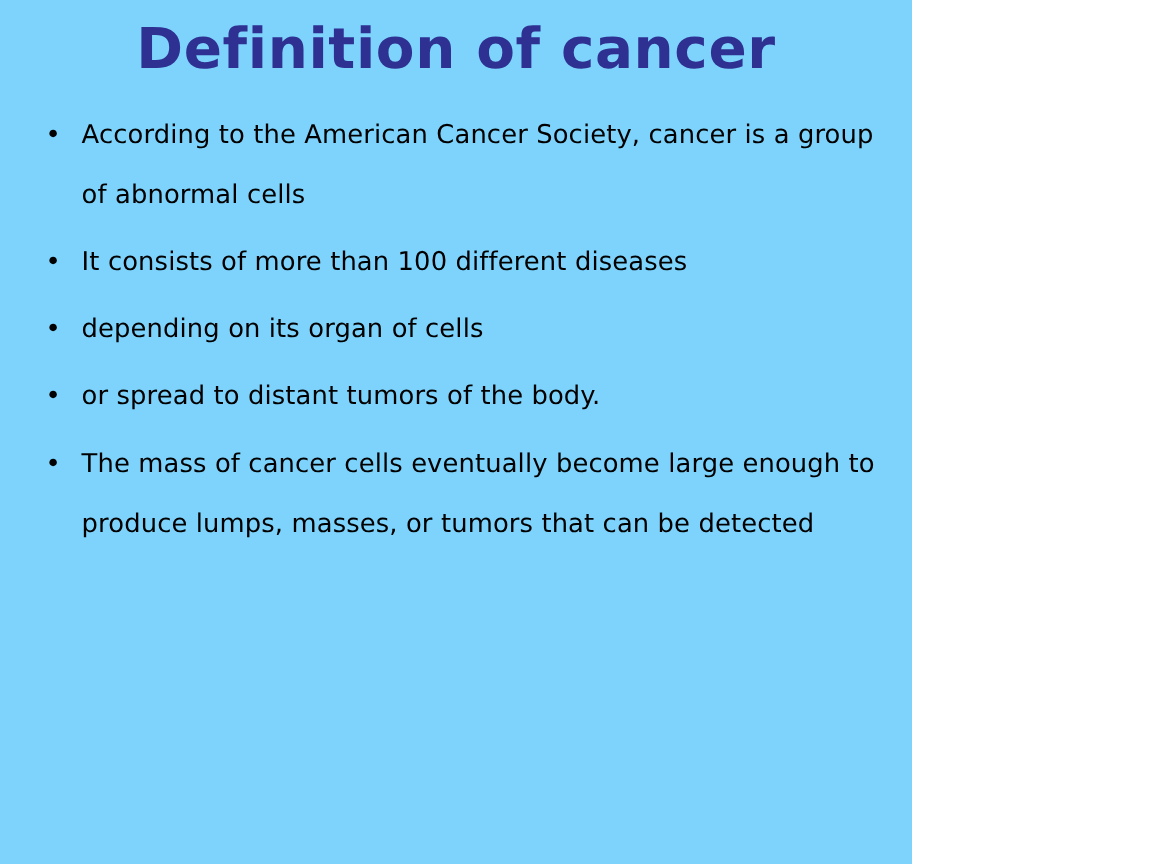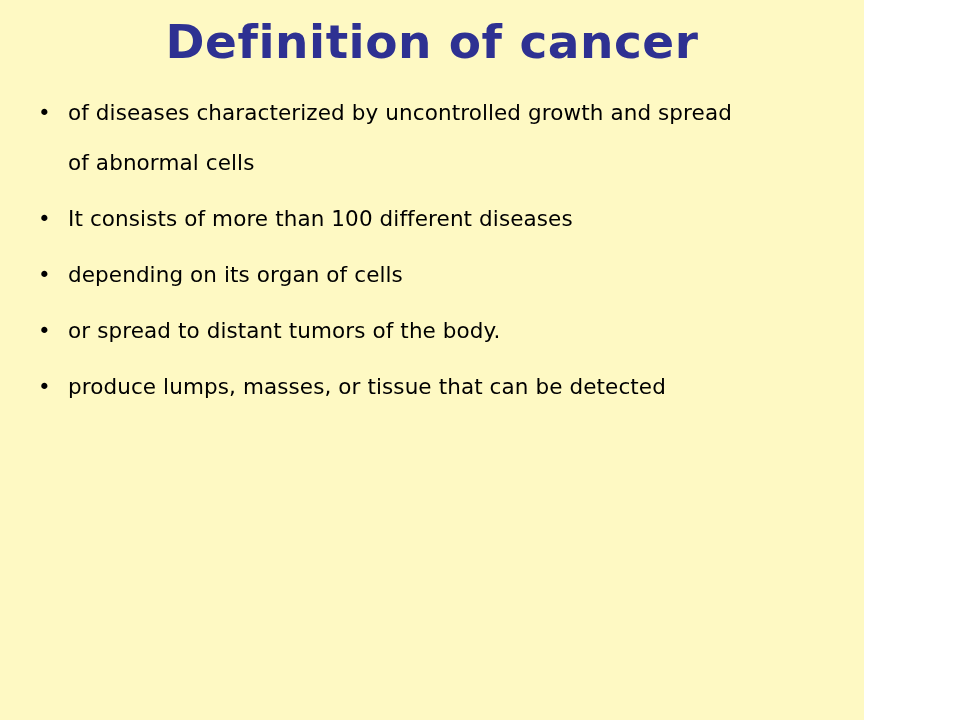--- a/index.html
+++ b/index.html
@@ -6,23 +6,23 @@
   html, body {
     margin: 0;
     padding: 0;
     background: #ffffff;
   }
   body {
     font-family: "DejaVu Sans", sans-serif;
   }
   #slide {
     position: relative;
-    width: 864px;
+    width: 760px;
     height: 720px;
-    background: #fef9c3;
+    background: #7dd3fc;
     overflow: hidden;
   }
 
   
   #slide-title {
     position: absolute;
     left: 0;
     right: 0;
     top: 14px;
     text-align: center;
@@ -87,21 +87,21 @@
 <body>
 
 <div id="slide">
 
   <div id="slide-title">Definition of cancer</div>
 
   <div id="body-list">
       <div class="bullet-item">
         <span class="bullet-marker">•</span>
         <span class="bullet-text">
-          <span class="bullet-line">of diseases characterized by uncontrolled growth and spread</span>
+          <span class="bullet-line">According to the American Cancer Society, cancer is a group</span>
           <span class="bullet-line">of abnormal cells</span>
         </span>
       </div>
       <div class="bullet-item">
         <span class="bullet-marker">•</span>
         <span class="bullet-text">
           <span class="bullet-line">It consists of more than 100 different diseases</span>
         </span>
       </div>
       <div class="bullet-item">
@@ -112,18 +112,19 @@
       </div>
       <div class="bullet-item">
         <span class="bullet-marker">•</span>
         <span class="bullet-text">
           <span class="bullet-line">or spread to distant tumors of the body.</span>
         </span>
       </div>
       <div class="bullet-item">
         <span class="bullet-marker">•</span>
         <span class="bullet-text">
-          <span class="bullet-line">produce lumps, masses, or tissue that can be detected</span>
+          <span class="bullet-line">The mass of cancer cells eventually become large enough to</span>
+          <span class="bullet-line">produce lumps, masses, or tumors that can be detected</span>
         </span>
       </div>
     </div>
 
 </div>
 
 </body></html>

